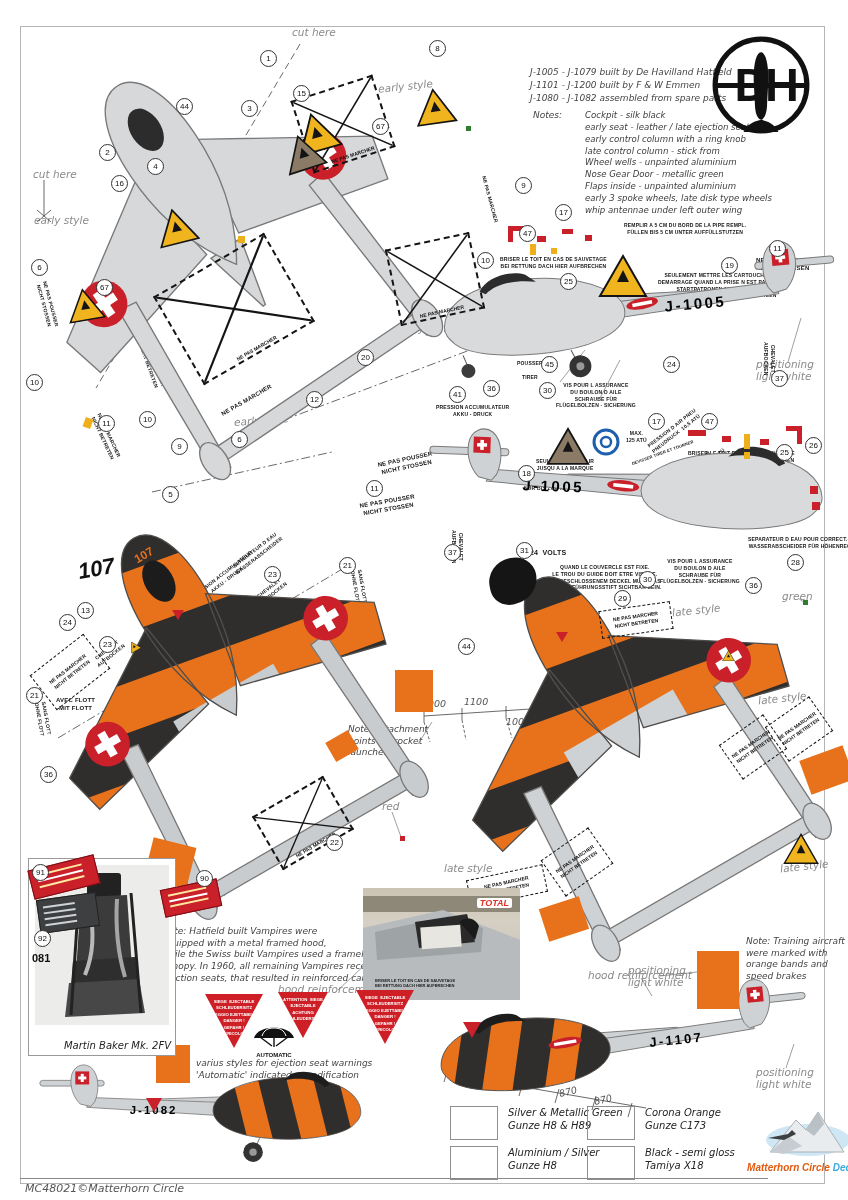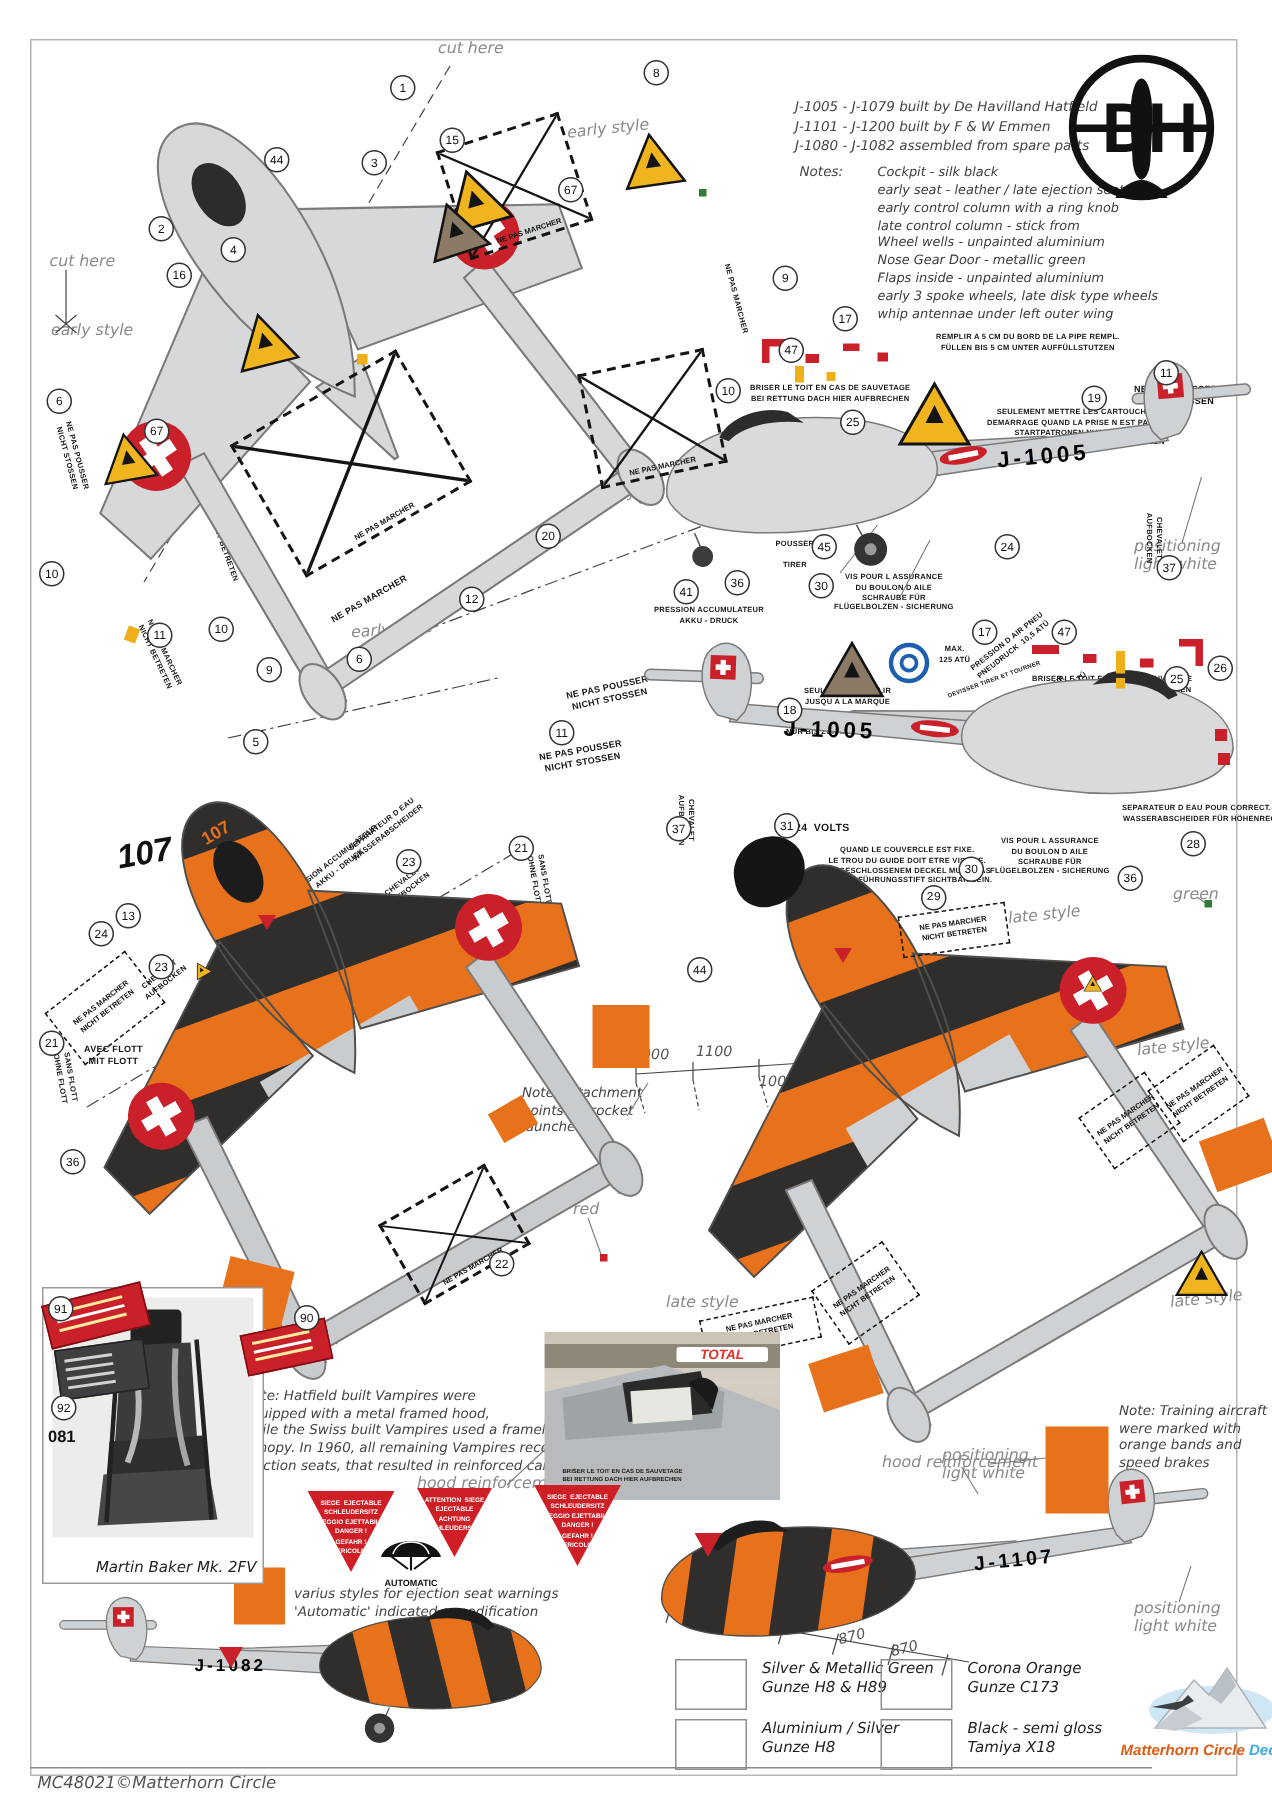--- a/index.html
+++ b/index.html
@@ -375,21 +375,21 @@
     <div class="ln" style="top:6px;"></div>
       <div class="ln" style="top:12px;"></div>
       <div class="ln" style="top:18px;"></div>
       <div class="ln" style="top:24px;"></div>
   </div>
   <div class="abs" style="left:32px;top:952px;font:bold 11px 'Liberation Sans',sans-serif;z-index:31;">081</div>
 
   
   <div id="photo">
     <div class="abs" style="left:0;top:8px;width:100%;height:16px;background:#8e8879;"></div>
-    <div class="abs" style="right:8px;top:10px;background:#fff;padding:0 16px;border-radius:2px;font:bold italic 9px 'Liberation Sans',sans-serif;color:#e03127;">TOTAL</div>
+    <div class="abs" style="right:8px;top:10px;background:#fff;padding:0 3px;border-radius:2px;font:bold italic 9px 'Liberation Sans',sans-serif;color:#e03127;">TOTAL</div>
     <svg class="abs" style="left:0;top:0;" width="157" height="112">
       <path d="M0,40 L80,22 L157,52 L157,112 L0,112 Z" fill="#b7bbbd"></path>
       <path d="M12,44 L86,28 L120,40 L118,64 L14,72 Z" fill="#9ea3a6"></path>
       <path d="M52,34 L104,26 L112,54 L56,60 Z" fill="#2a2a2a"></path>
       <rect x="58" y="38" width="40" height="22" fill="#e8e6e0" transform="rotate(-4 78 49)"></rect>
       <path d="M96,34 C104,28 112,30 116,38 L112,52 C106,44 100,38 96,34 Z" fill="#1a1a1a"></path>
     </svg>
     <div class="abs" style="left:12px;top:90px;font:bold 4px 'Liberation Sans',sans-serif;color:#222;white-space:pre;">BRISER LE TOIT EN CAS DE SAUVETAGE
 BEI RETTUNG DACH HIER AUFBRECHEN</div>
   </div>

